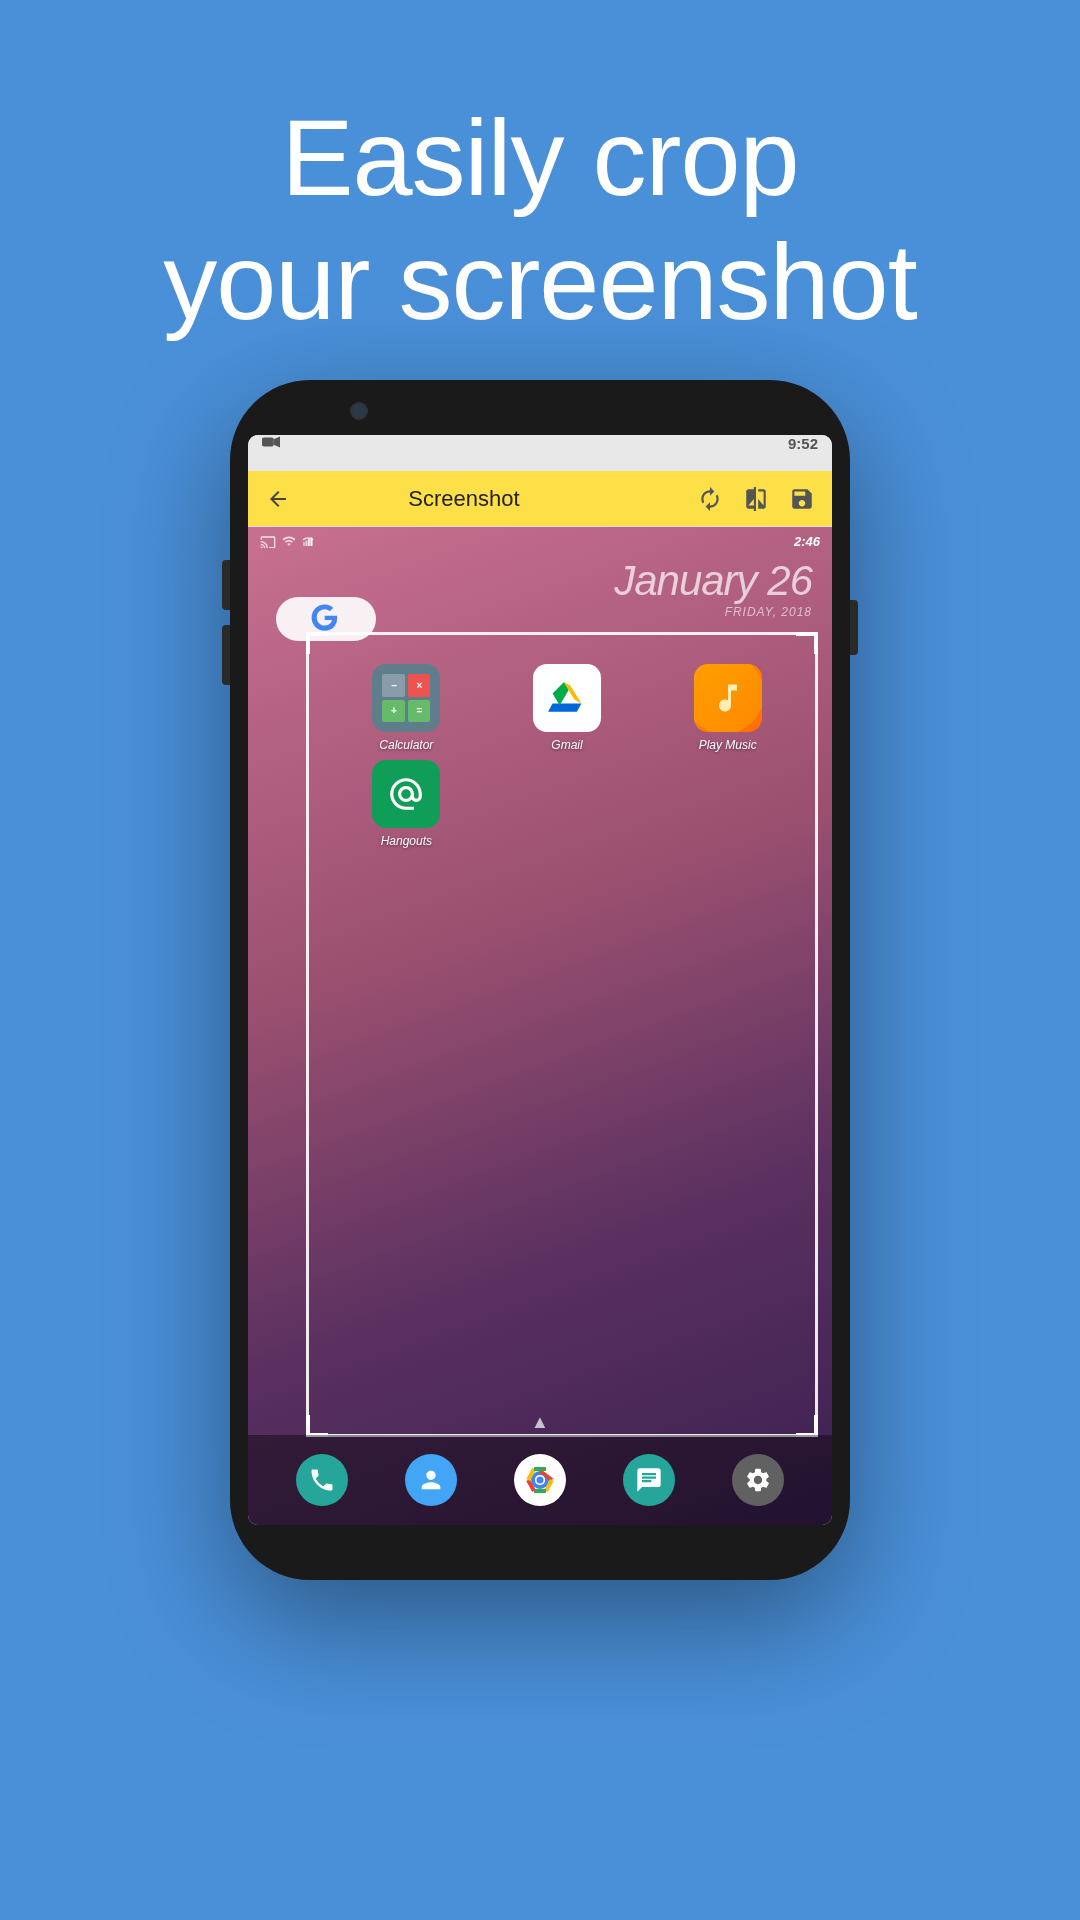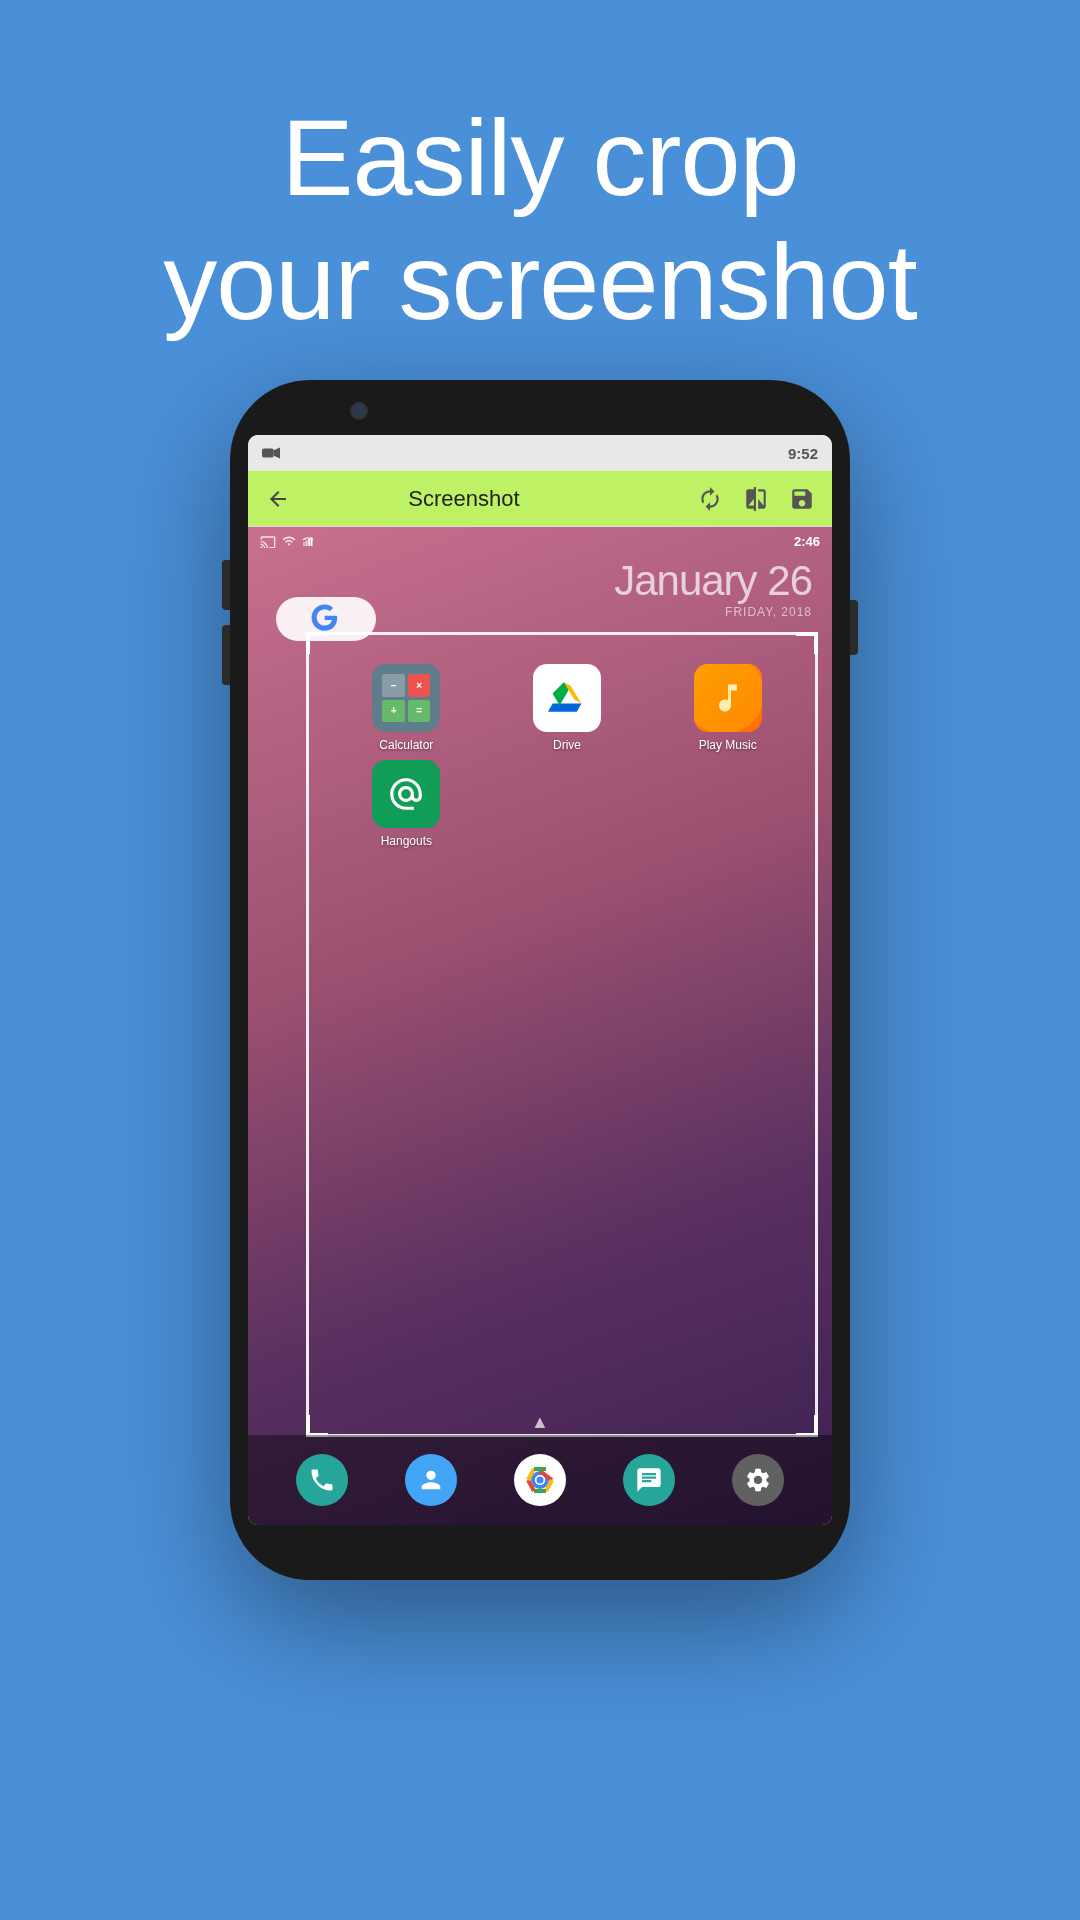--- a/index.html
+++ b/index.html
@@ -68,21 +68,21 @@
       background: #f0f0f0;
       border-radius: 10px;
       overflow: hidden;
     }
 
     
     .status-bar {
       height: 36px;
       background: #e8e8e8;
       display: flex;
-      align-items: center;
+      align-items: flex-start;
       justify-content: space-between;
       padding: 0 14px;
       font-size: 14px;
       color: #555;
     }
 
     .status-left {
       display: flex;
       align-items: center;
       gap: 6px;
@@ -92,21 +92,21 @@
       display: flex;
       align-items: center;
       gap: 5px;
       font-weight: bold;
       font-size: 15px;
     }
 
     
     .toolbar {
       height: 56px;
-      background: #bef264;
+      background: #fde047;
       display: flex;
       align-items: center;
       padding: 0 16px;
       gap: 20px;
       border-bottom: 1px solid #ddd;
     }
 
     .toolbar-title {
       flex: 1;
       text-align: center;
@@ -131,20 +131,21 @@
       color: #555;
       font-size: 20px;
     }
 
     
     .screenshot-content {
       position: relative;
       flex: 1;
       overflow: hidden;
       height: calc(100% - 92px);
+      font-style: italic;
     }
 
     
     .android-screen {
       position: absolute;
       top: 0; left: 0; right: 0; bottom: 0;
       background: linear-gradient(160deg, #c87090 0%, #9b5070 40%, #5a3060 70%, #3a2050 100%);
     }
 
     
@@ -360,21 +361,21 @@
             </div>
 
             <div class="app-icon-wrapper">
               <div style="width:68px;height:68px;border-radius:14px;background:white;display:flex;align-items:center;justify-content:center;">
                 <svg width="44" height="40" viewBox="0 0 87 78">
                   <path d="M6.1 66L15 50h57l-9 16z" fill="#0066DA"></path>
                   <path d="M51 16L29 54l-14-24L37 8z" fill="#00AC47"></path>
                   <path d="M72 50L51 16 37 8l21 34z" fill="#FFBA00"></path>
                 </svg>
               </div>
-              <span class="app-label">Drive</span>
+              <span class="app-label">Gmail</span>
             </div>
 
             <div class="app-icon-wrapper">
               <div style="width:68px;height:68px;border-radius:14px;background:linear-gradient(135deg,#FF8F00,#FF6D00);display:flex;align-items:center;justify-content:center;overflow:hidden;position:relative;">
 
                 <div style="position:absolute;width:80px;height:80px;background:rgba(255,200,0,0.3);border-radius:50%;top:-10px;left:-10px;"></div>
                 <svg width="36" height="36" viewBox="0 0 24 24">
                   <path d="M12 3v10.55c-.59-.34-1.27-.55-2-.55-2.21 0-4 1.79-4 4s1.79 4 4 4 4-1.79 4-4V7h4V3h-6z" fill="white"></path>
                 </svg>
               </div>

